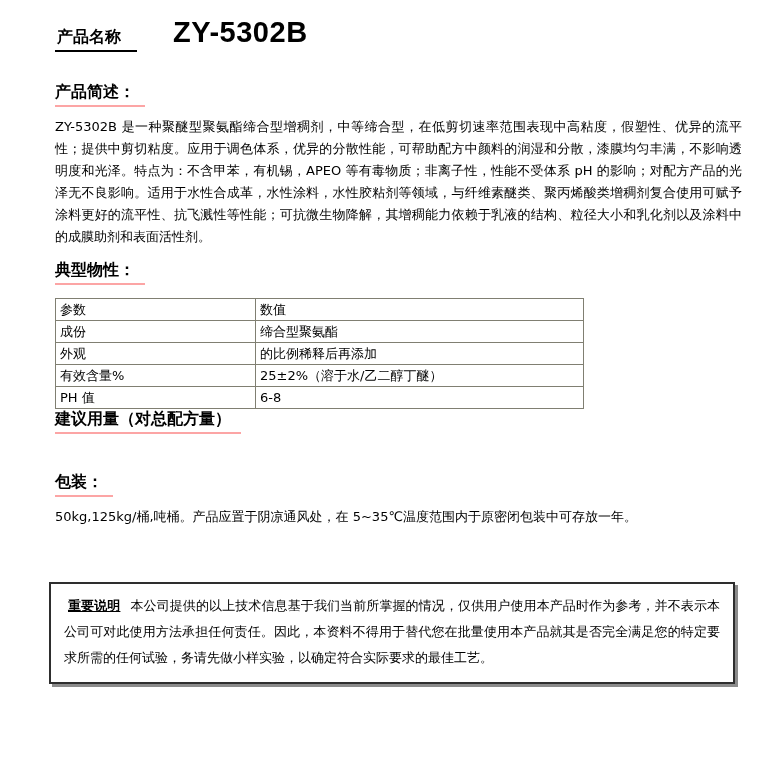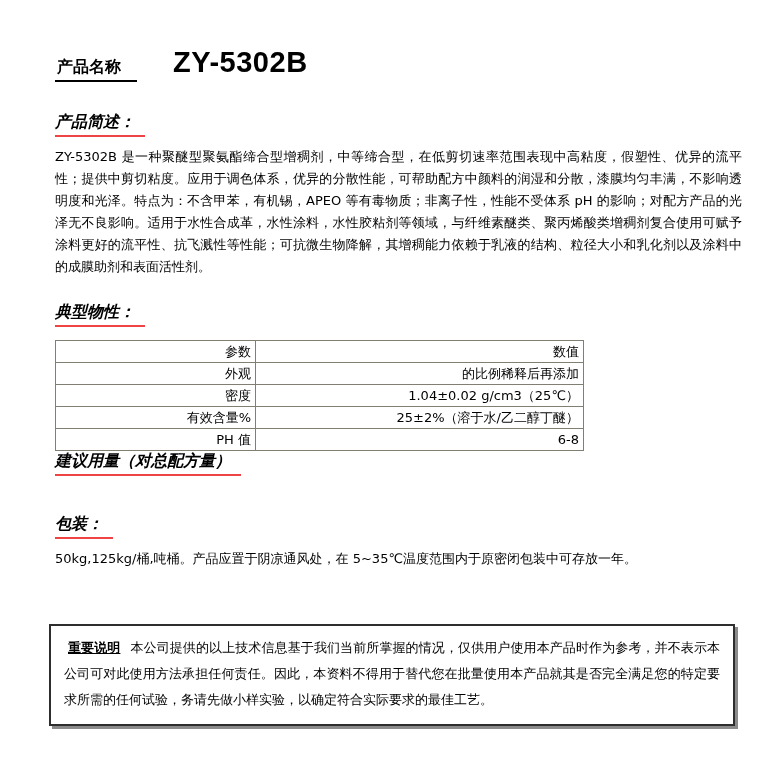--- a/index.html
+++ b/index.html
@@ -7,47 +7,46 @@
   body {
     width:780px; height:778px;
     font-family:"DejaVu Sans", sans-serif;
     color:#000;
     position:relative;
     overflow:hidden;
   }
   .page { width:780px; height:778px; padding:16px 38px 0 55px; }
 
   
-  .title-row { display:flex; align-items:baseline; white-space:nowrap;margin-top:30px; }
+  .title-row { display:flex; align-items:baseline; white-space:nowrap; }
   .title-label {
     font-size:16px; font-weight:bold;
     border-bottom:2px solid #000;
     padding:0 16px 2px 2px;
   }
   .title-code {
     font-family:"Liberation Sans", sans-serif;
     font-size:29px; font-weight:900;
     margin-left:36px; letter-spacing:0.5px;
   }
   .title-name {
     font-family:"DejaVu Serif", serif;
     font-size:26px; font-weight:600;
     margin-left:10px;
   }
 
   
   .heading {
     display:inline-block;
     font-size:16px; font-weight:bold;
-    border-bottom:2px solid #ef4444;
+    border-bottom:2px solid #fca5a5;
     padding:0 10px 2px 0;
-    font-style:italic;
   }
   .sec-overview  { margin-top:30px; }
-  .sec-props     { margin-top:24px; }
+  .sec-props     { margin-top:12px; }
   .sec-dosage    { }
   .sec-pack      { margin-top:38px; }
 
   .body-text {
     margin-top:9px;
     font-size:13px; line-height:22px;
     text-align:justify;
   }
 
   
@@ -57,21 +56,21 @@
     width:528px;
     table-layout:fixed;
   }
   table.props td {
     border:1px solid #807f72;
     height:22px;
     padding:1px 4px;
     font-size:13px;
     vertical-align:middle;
     background:#fff;
-    overflow:hidden; white-space:nowrap;text-align:right;
+    overflow:hidden; white-space:nowrap;
   }
   table.props td.c1 { width:200px; }
   table.props td.c2 { width:328px; }
 
   
   .notice-box {
     margin-top:54px; margin-left:-6px;
     width:686px;
     border:2px solid #2e2e2e;
     box-shadow:3px 3px 0 #8b8b8b;
@@ -103,26 +102,26 @@
 
   <div class="sec-props">
     <span class="heading">典型物性：</span>
     <table class="props">
       <tbody>
         <tr>
           <td class="c1">参数</td>
           <td class="c2">数值</td>
         </tr>
         <tr>
+          <td class="c1">成份</td>
+          <td class="c2">缔合型聚氨酯</td>
+        </tr>
+        <tr>
           <td class="c1">外观</td>
           <td class="c2">的比例稀释后再添加</td>
-        </tr>
-        <tr>
-          <td class="c1">密度</td>
-          <td class="c2">1.04±0.02 g/cm3（25℃）</td>
         </tr>
         <tr>
           <td class="c1">有效含量%</td>
           <td class="c2">25±2%（溶于水/乙二醇丁醚）</td>
         </tr>
         <tr>
           <td class="c1">PH 值</td>
           <td class="c2">6-8</td>
         </tr>
       </tbody>

